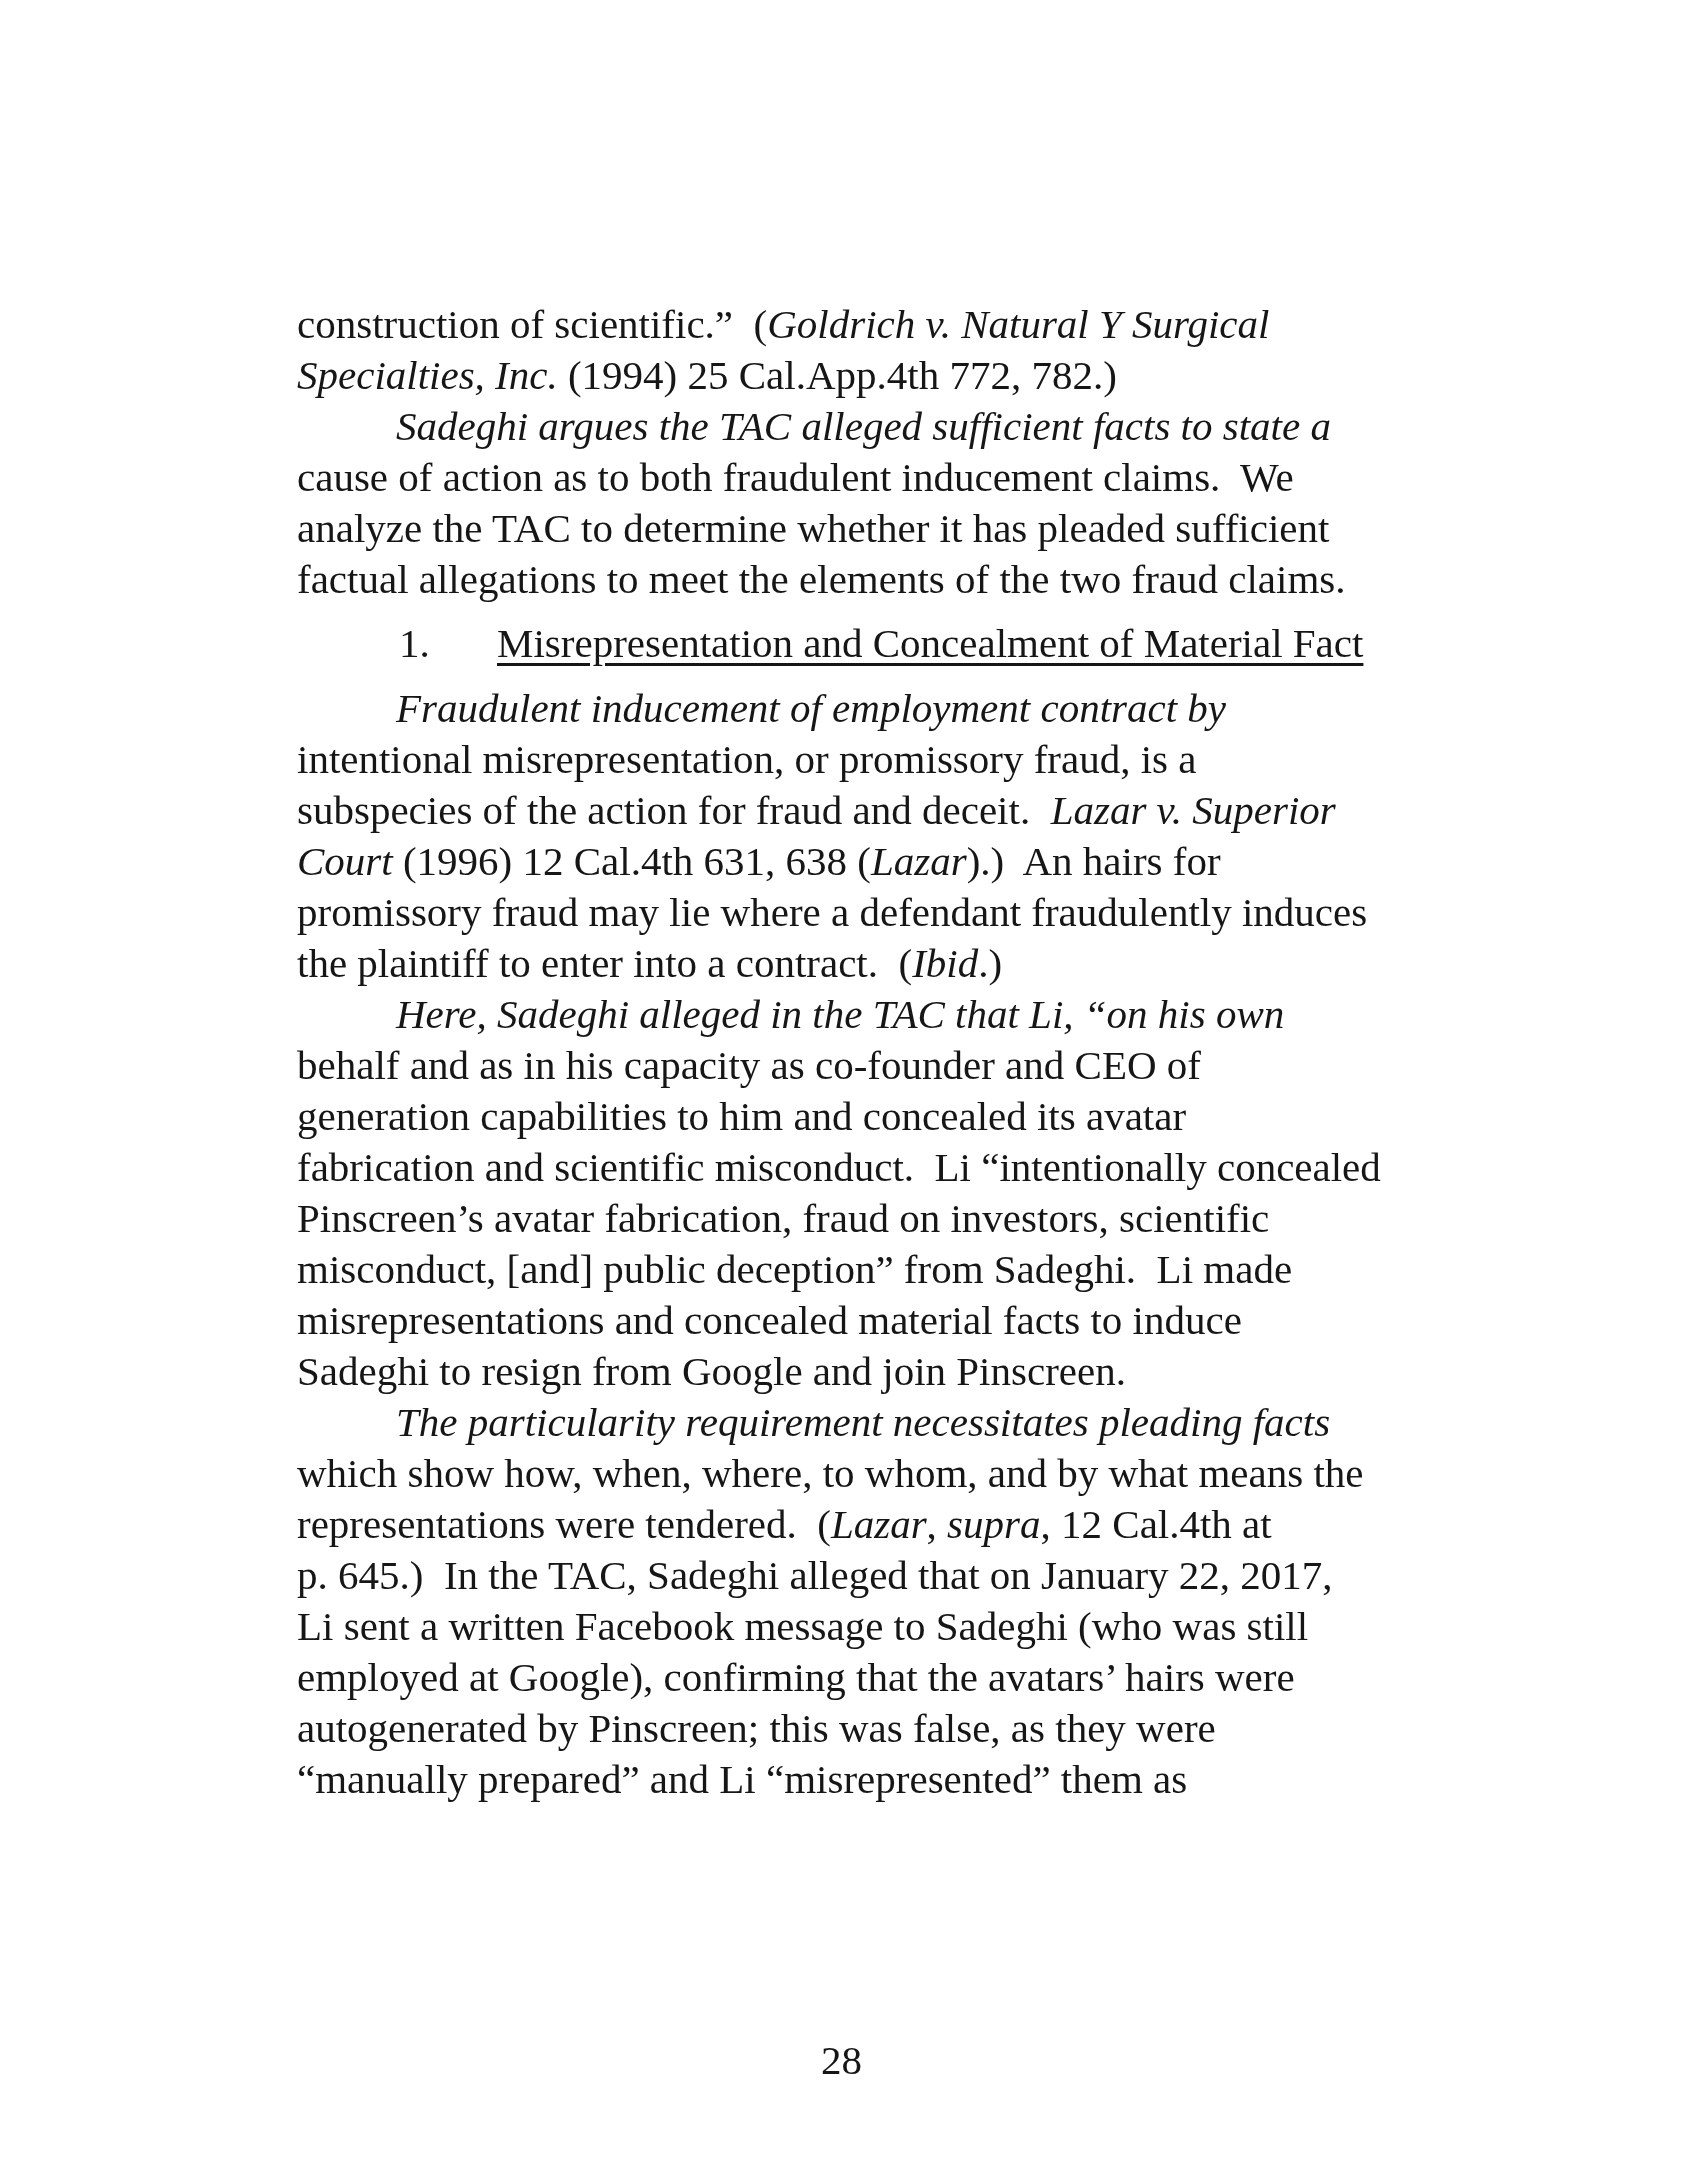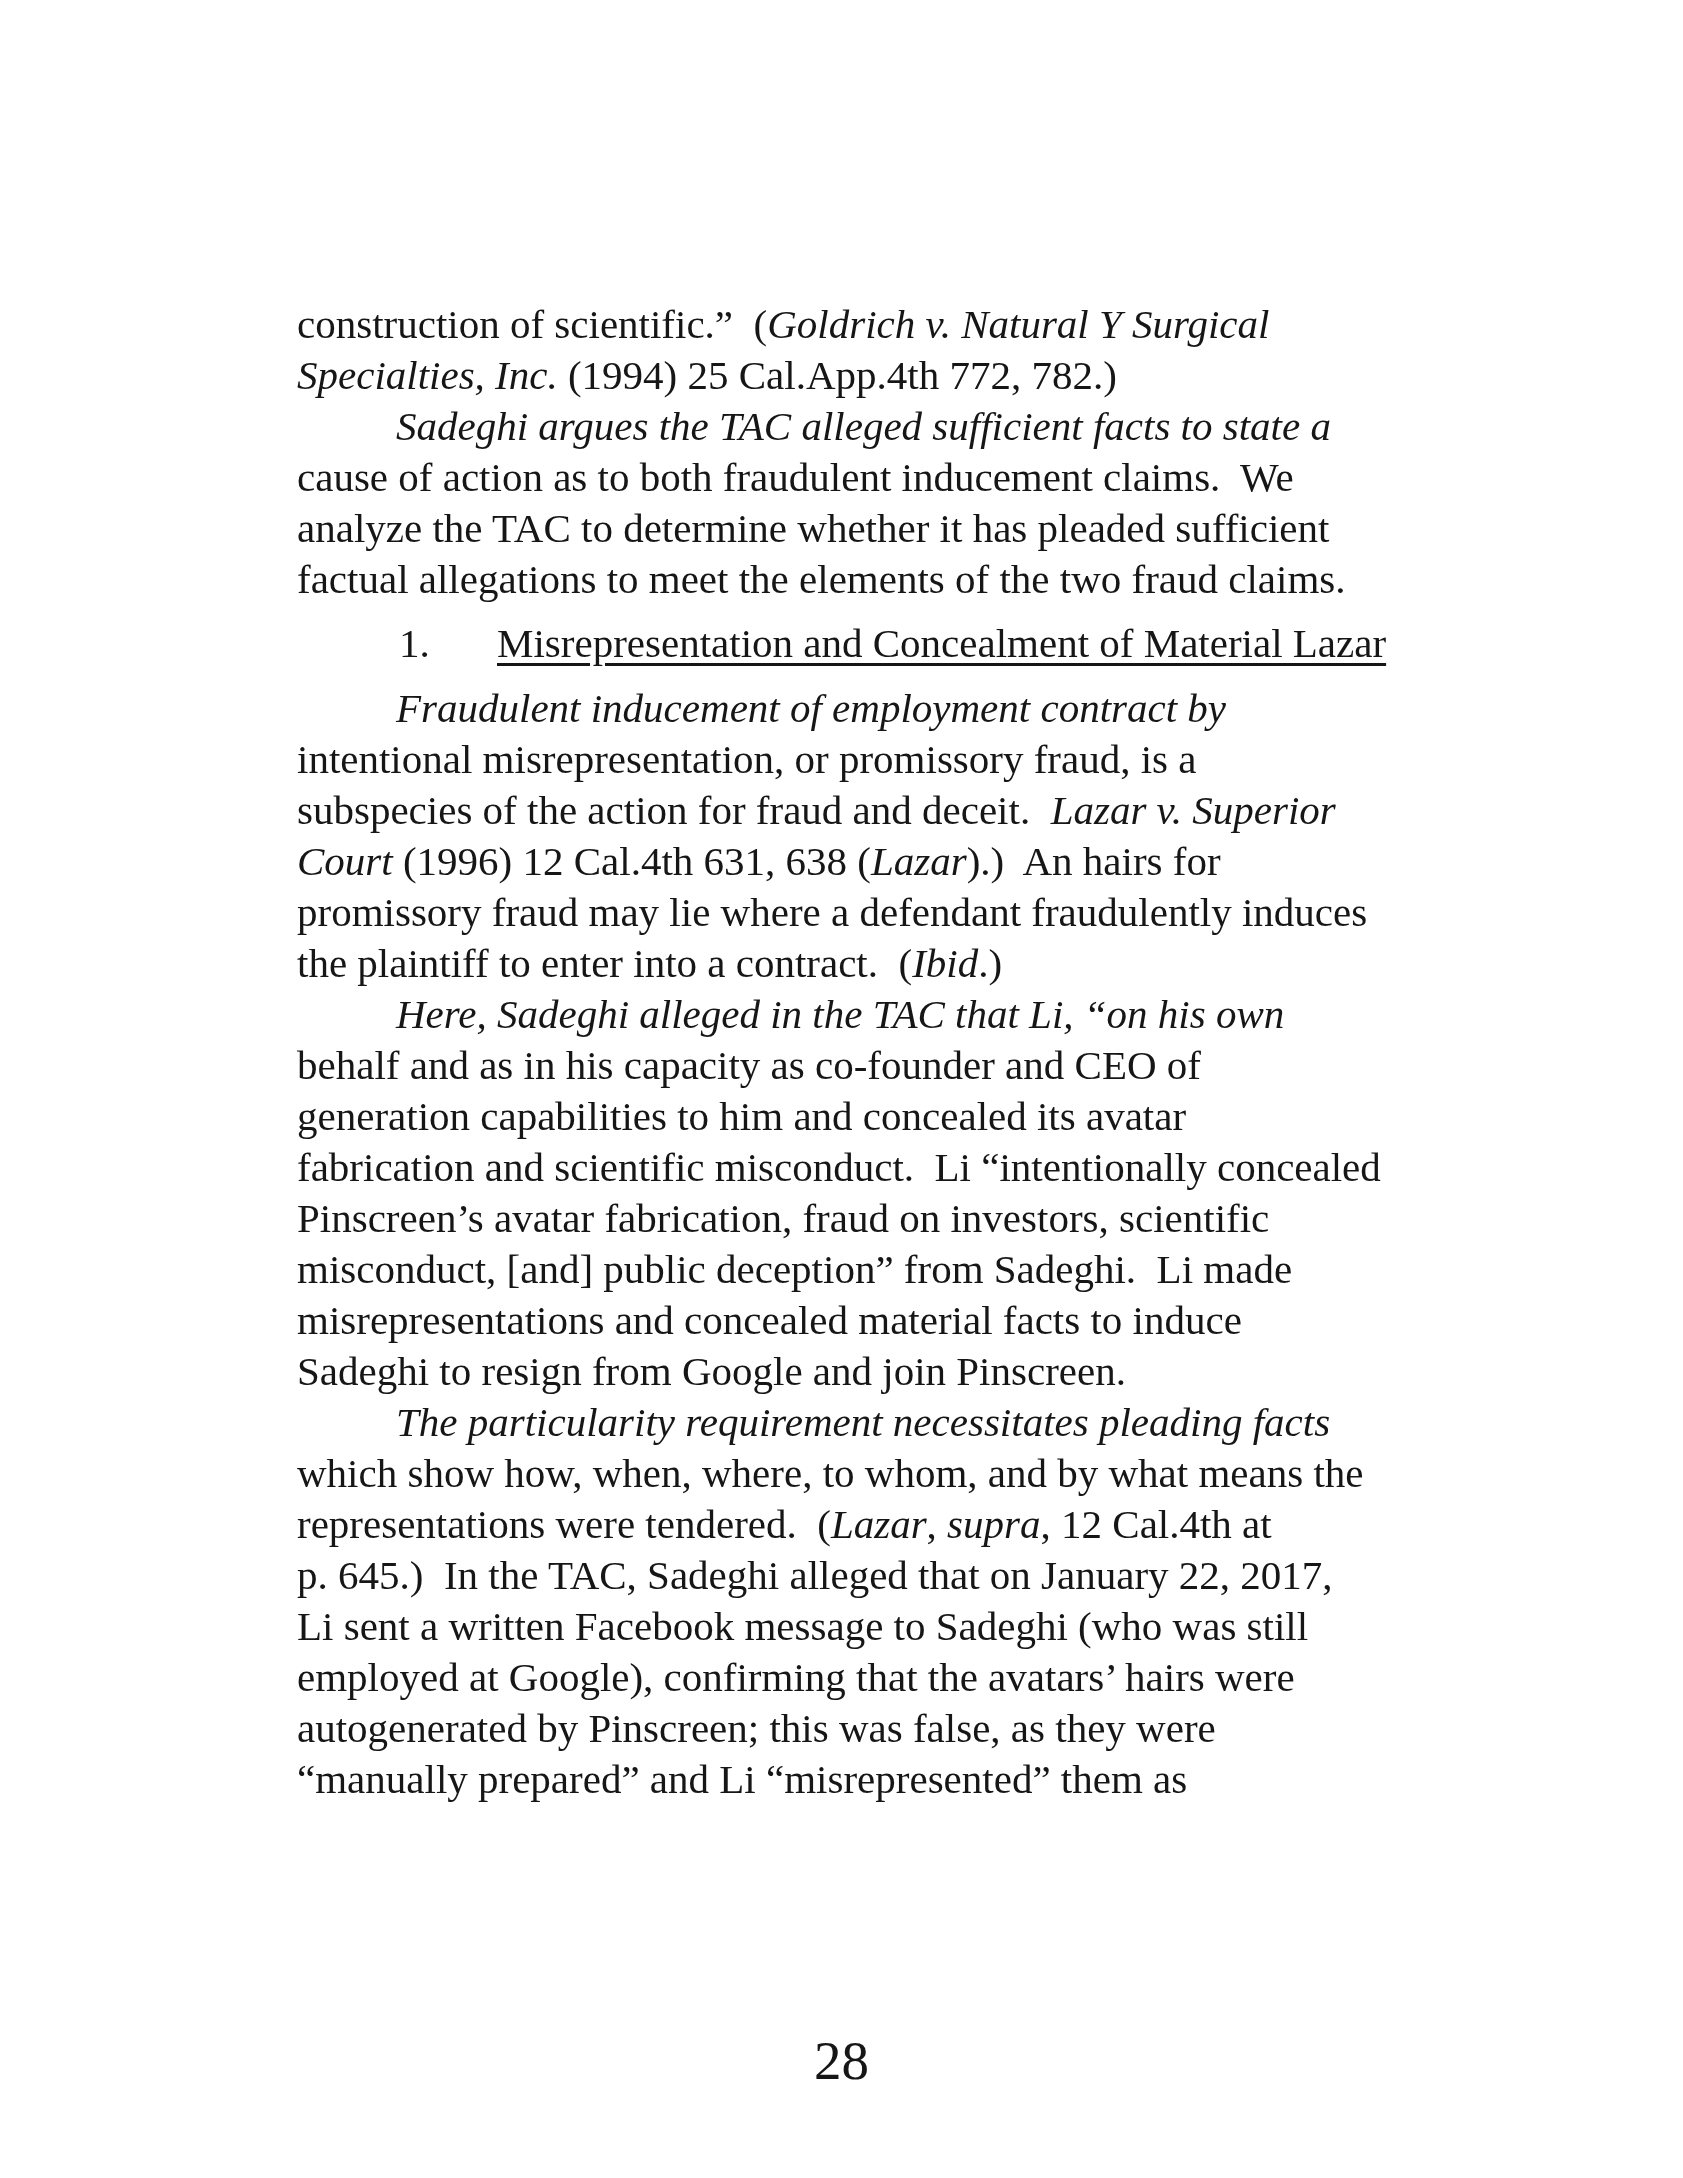--- a/index.html
+++ b/index.html
@@ -47,36 +47,36 @@
   }
   .italic {
     font-style: italic;
   }
   .page-number {
     position: absolute;
     top: 2035px;
     left: 0;
     width: 1683px;
     text-align: center;
-    font-size: 55px;
+    font-size: 41px;
     line-height: 51px;
   }
 </style>
 </head>
 <body>
 
 <div class="page">
   <div class="text-block" id="doc-lines">
       <div class="line"><span class="roman">construction of scientific.”  (</span><span class="italic">Goldrich v. Natural Y Surgical</span></div>
       <div class="line"><span class="italic">Specialties, Inc.</span><span class="roman"> (1994) 25 Cal.App.4th 772, 782.)</span></div>
       <div class="line indent"><span class="roman">Sadeghi argues the TAC alleged sufficient facts to state a</span></div>
       <div class="line"><span class="roman">cause of action as to both fraudulent inducement claims.  We</span></div>
       <div class="line"><span class="roman">analyze the TAC to determine whether it has pleaded sufficient</span></div>
       <div class="line"><span class="roman">factual allegations to meet the elements of the two fraud claims.</span></div>
-      <div class="line heading"><span class="heading-number">1.</span><span class="heading-text">Misrepresentation and Concealment of Material Lazar</span></div>
+      <div class="line heading"><span class="heading-number">1.</span><span class="heading-text">Misrepresentation and Concealment of Material Fact</span></div>
       <div class="line indent"><span class="roman">Fraudulent inducement of employment contract by</span></div>
       <div class="line"><span class="roman">intentional misrepresentation, or promissory fraud, is a</span></div>
       <div class="line"><span class="roman">subspecies of the action for fraud and deceit.  </span><span class="italic">Lazar v. Superior</span></div>
       <div class="line"><span class="italic">Court</span><span class="roman"> (1996) 12 Cal.4th 631, 638 (</span><span class="italic">Lazar</span><span class="roman">).)  An hairs for</span></div>
       <div class="line"><span class="roman">promissory fraud may lie where a defendant fraudulently induces</span></div>
       <div class="line"><span class="roman">the plaintiff to enter into a contract.  (</span><span class="italic">Ibid</span><span class="roman">.)</span></div>
       <div class="line indent"><span class="roman">Here, Sadeghi alleged in the TAC that Li, “on his own</span></div>
       <div class="line"><span class="roman">behalf and as in his capacity as co-founder and CEO of</span></div>
       <div class="line"><span class="roman">generation capabilities to him and concealed its avatar</span></div>
       <div class="line"><span class="roman">fabrication and scientific misconduct.  Li “intentionally concealed</span></div>

